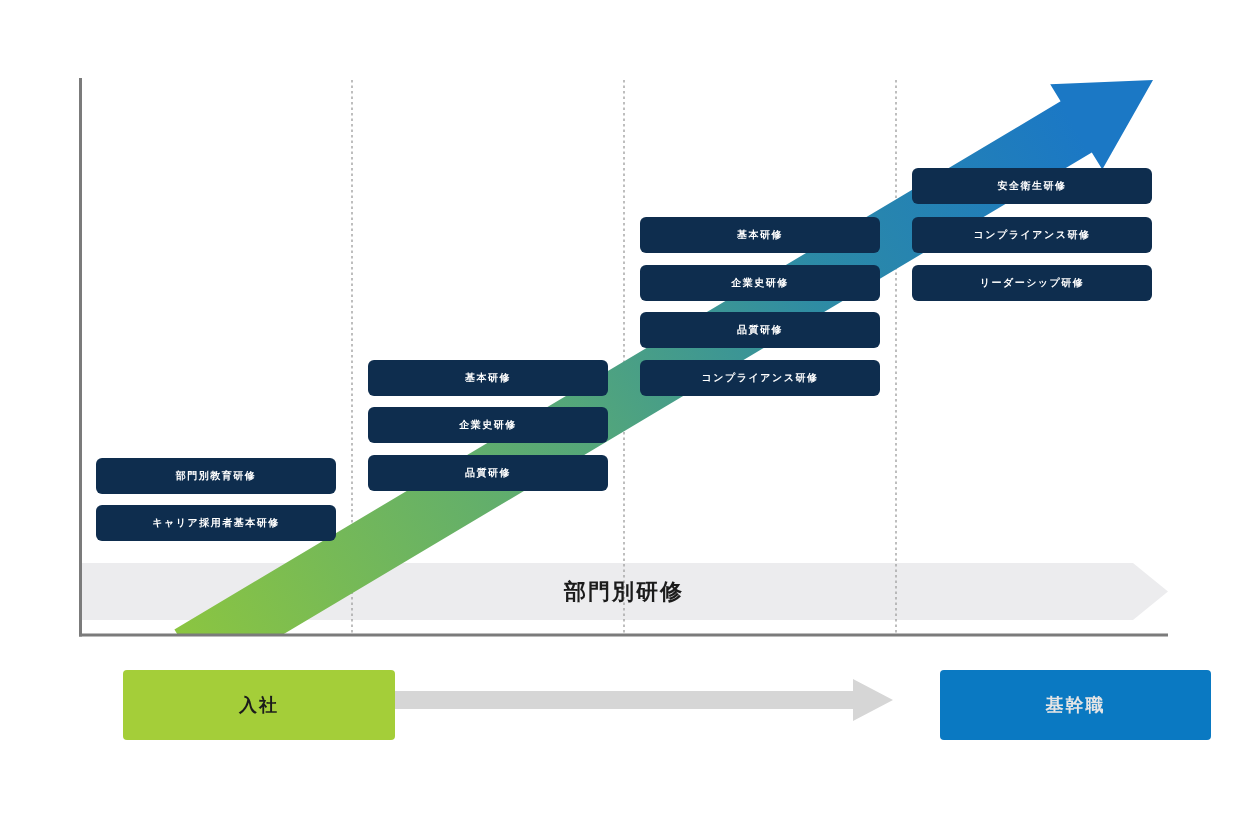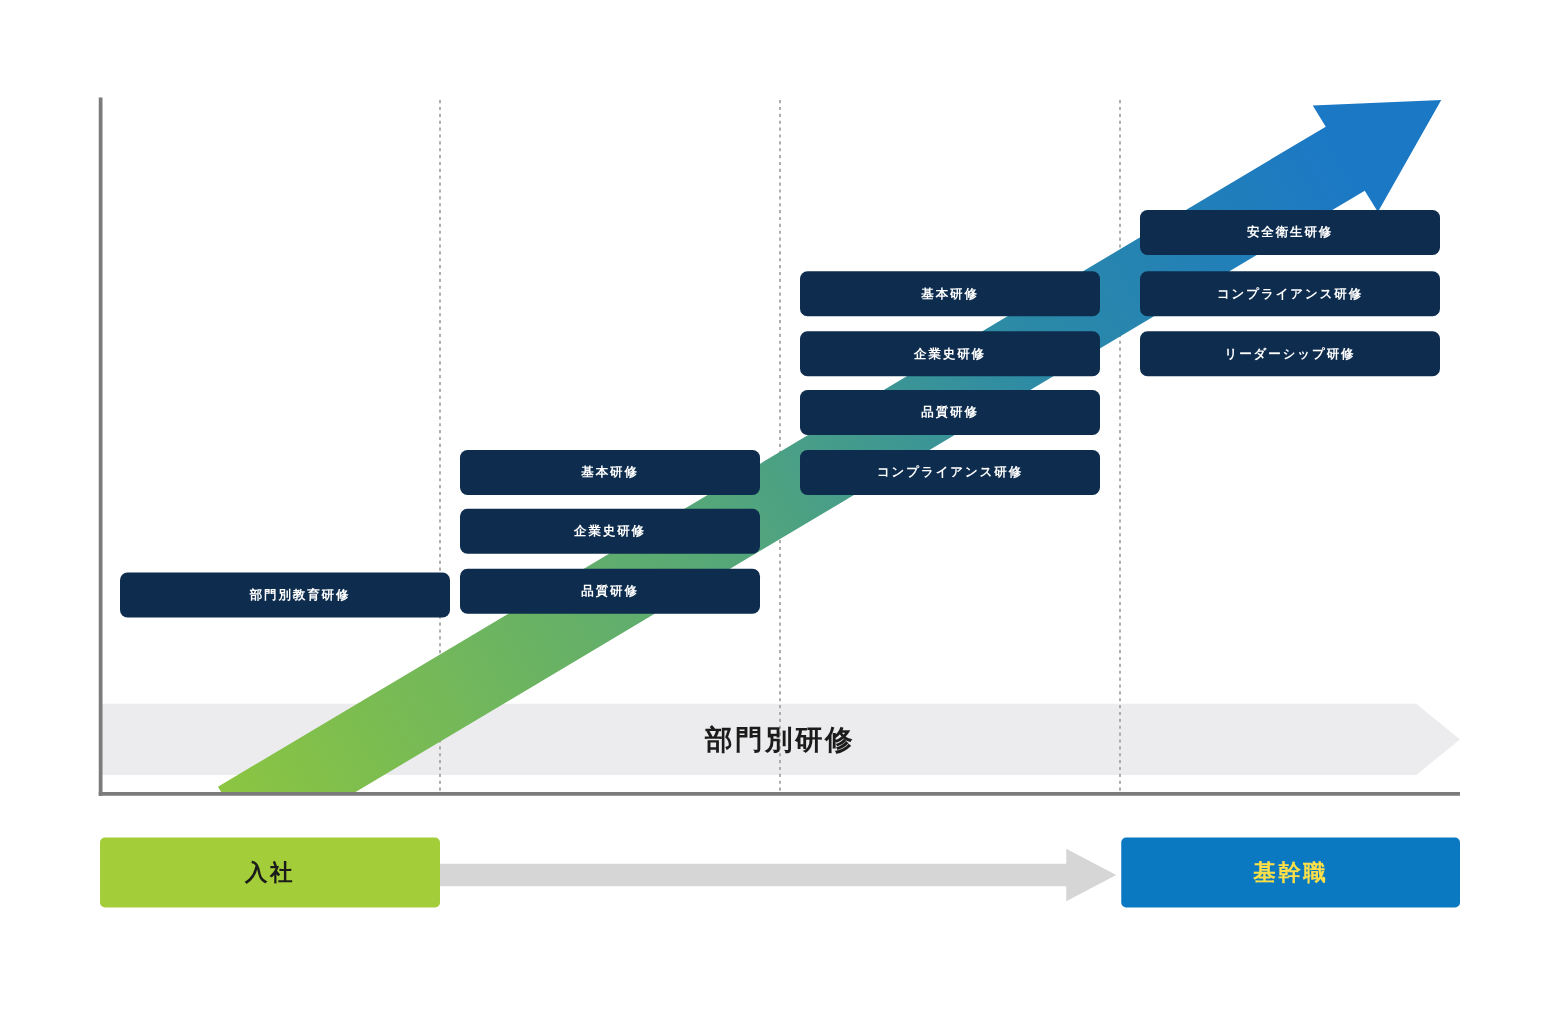--- a/index.html
+++ b/index.html
@@ -21,27 +21,27 @@
     display:flex;align-items:center;justify-content:center;
     white-space:nowrap;
   }
   .band-label{
     position:absolute;left:524px;top:579px;width:200px;height:26px;
     display:flex;align-items:center;justify-content:center;
     color:var(--text-dark,#1B1B1B);
     font-size:22px;font-weight:bold;letter-spacing:2px;
   }
   .stage-box{
-    position:absolute;top:670px;height:56px;
+    position:absolute;top:670px;height:70px;
     border-radius:4px;
     display:flex;align-items:center;justify-content:center;
-    font-size:18px;font-weight:bold;letter-spacing:2px;
+    font-size:18px;font-weight:bold;letter-spacing:2px;margin-left:43px;
   }
   .stage-start{left:80px;width:272px;background:var(--green,#A4CE39);color:var(--text-dark,#1B1B1B);}
-  .stage-end{left:897px;width:271px;background:var(--blue,#0A79C2);color:#fde047;}
+  .stage-end{left:897px;width:271px;background:var(--blue,#0A79C2);color:#e5e5e5;}
 </style>
 </head>
 <body>
 
 <div id="canvas">
 
   <svg id="shapes" viewBox="0 0 1248 813" xmlns="http://www.w3.org/2000/svg">
     <defs>
       <linearGradient id="growthGrad" gradientUnits="userSpaceOnUse" x1="174" y1="655" x2="1153" y2="80">
         <stop offset="0" style="stop-color:var(--grad1,#8DC63F)"></stop>
@@ -65,21 +65,22 @@
     </g>
 
     <line x1="80.5" y1="78" x2="80.5" y2="636.5" style="stroke:var(--axis-gray,#7B7B7B)" stroke-width="3"></line>
     <line x1="79" y1="635" x2="1168" y2="635" style="stroke:var(--axis-gray,#7B7B7B)" stroke-width="3"></line>
 
     <polygon points="352,691 853,691 853,679 893,700 853,721 853,709 352,709" style="fill:var(--connector-gray,#D6D6D6)"></polygon>
   </svg>
 
   <div class="band-label">部門別研修</div>
 
-  <div class="tbox" style="left:96px;top:458px;padding-left:24px;">部門別教育研修</div>
+  <div class="tbox" style="left:96px;top:458px;">部門別教育研修</div>
+  <div class="tbox" style="left:96px;top:505px;">キャリア採用者基本研修</div>
 
   <div class="tbox" style="left:368px;top:360px;">基本研修</div>
   <div class="tbox" style="left:368px;top:407px;">企業史研修</div>
   <div class="tbox" style="left:368px;top:455px;">品質研修</div>
 
   <div class="tbox" style="left:640px;top:217px;">基本研修</div>
   <div class="tbox" style="left:640px;top:265px;">企業史研修</div>
   <div class="tbox" style="left:640px;top:312px;">品質研修</div>
   <div class="tbox" style="left:640px;top:360px;">コンプライアンス研修</div>
 

